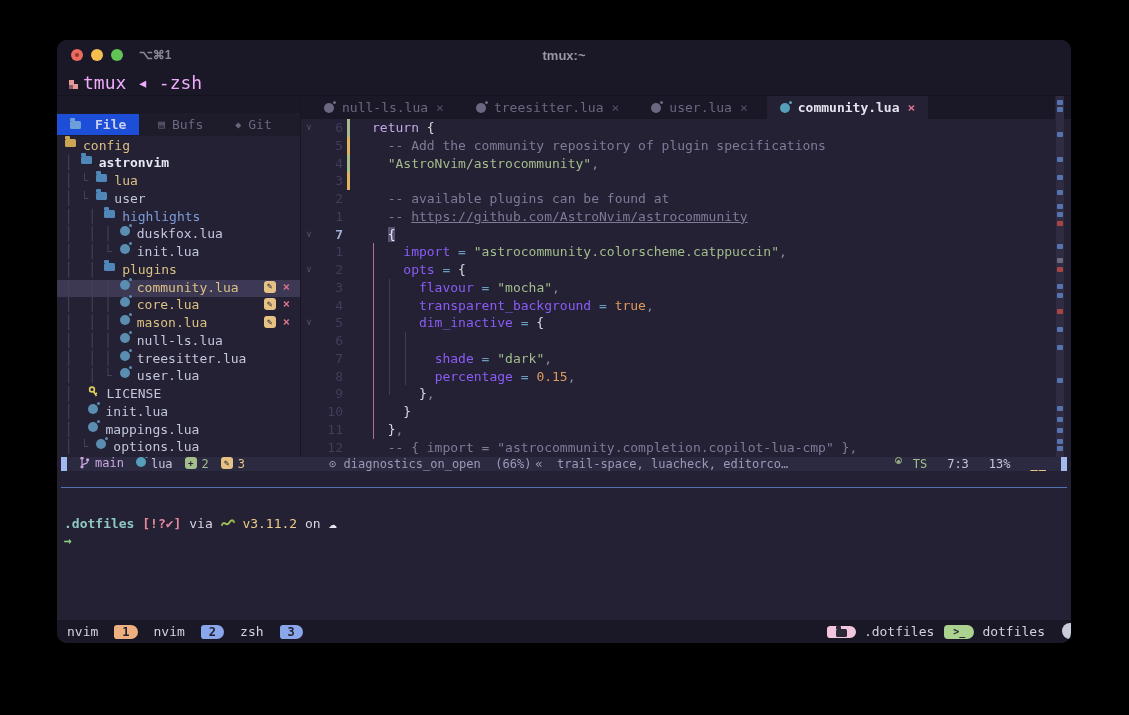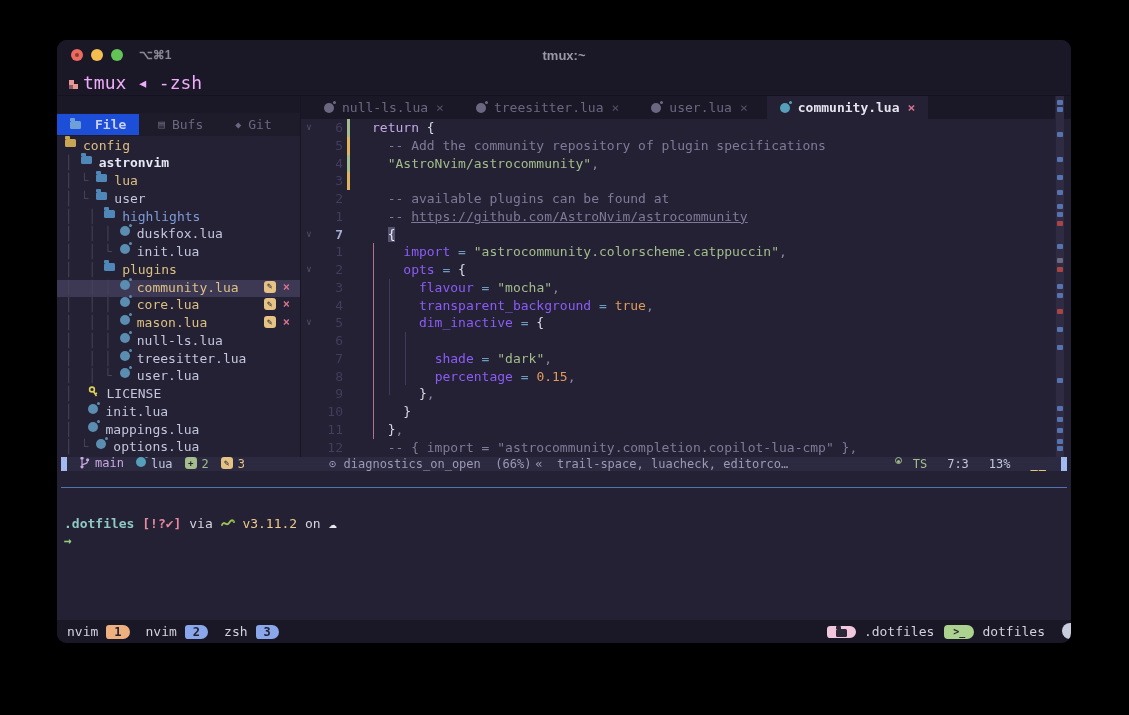--- a/index.html
+++ b/index.html
@@ -98,21 +98,21 @@
   .shell{flex:1;padding:26px 0 0 7px;font-size:13px}
   .pline{display:flex;align-items:center;white-space:pre;height:18px}
   .pseg.teal-b{color:var(--teal);font-weight:bold}
   .pseg.red-b{color:#e8889f;font-weight:bold}
   .pseg.yellow-b{color:#eccb8b;font-weight:normal}
   .pseg.fg{color:#d6d4e0}
   .cloud{color:#e6e9f2;font-size:14px}
   .arrowline{height:18px;margin-top:1px;color:#8fce7f;font-weight:bold}
   
   .tmuxbar{height:23px;background:var(--bg0);display:flex;align-items:center;padding:0 0 0 10px;flex:none;position:relative;font-size:13px}
-  .twin{display:inline-flex;align-items:center;gap:8px;margin-right:16px;color:#d3d1de}
+  .twin{display:inline-flex;align-items:center;gap:16px;margin-right:16px;color:#d3d1de}
   .twin .tnum{padding:0px 8px;border-radius:4px 9px 9px 4px;color:#242233;font-weight:bold;font-size:12px}
   .tnum.orange{background:#efb080}.tnum.blue{background:#8ba7ec}
   .tright{margin-left:auto;display:flex;align-items:center;gap:10px;margin-right:26px}
   .pillicon{display:inline-flex;align-items:center;justify-content:center;padding:2px 9px;border-radius:5px 9px 9px 5px;margin-right:8px}
   .pillicon.pink{background:#f2c7de}.pillicon.green{background:#abd28e}
   .plabel{color:#d3d1de}
   .edgepill{position:absolute;right:-7px;top:3px;width:16px;height:16px;border-radius:8px;background:#c9ccda}
   .darkglyph{color:#2c2838;font-weight:bold;font-size:10px;line-height:1}
 </style>
 </head>

